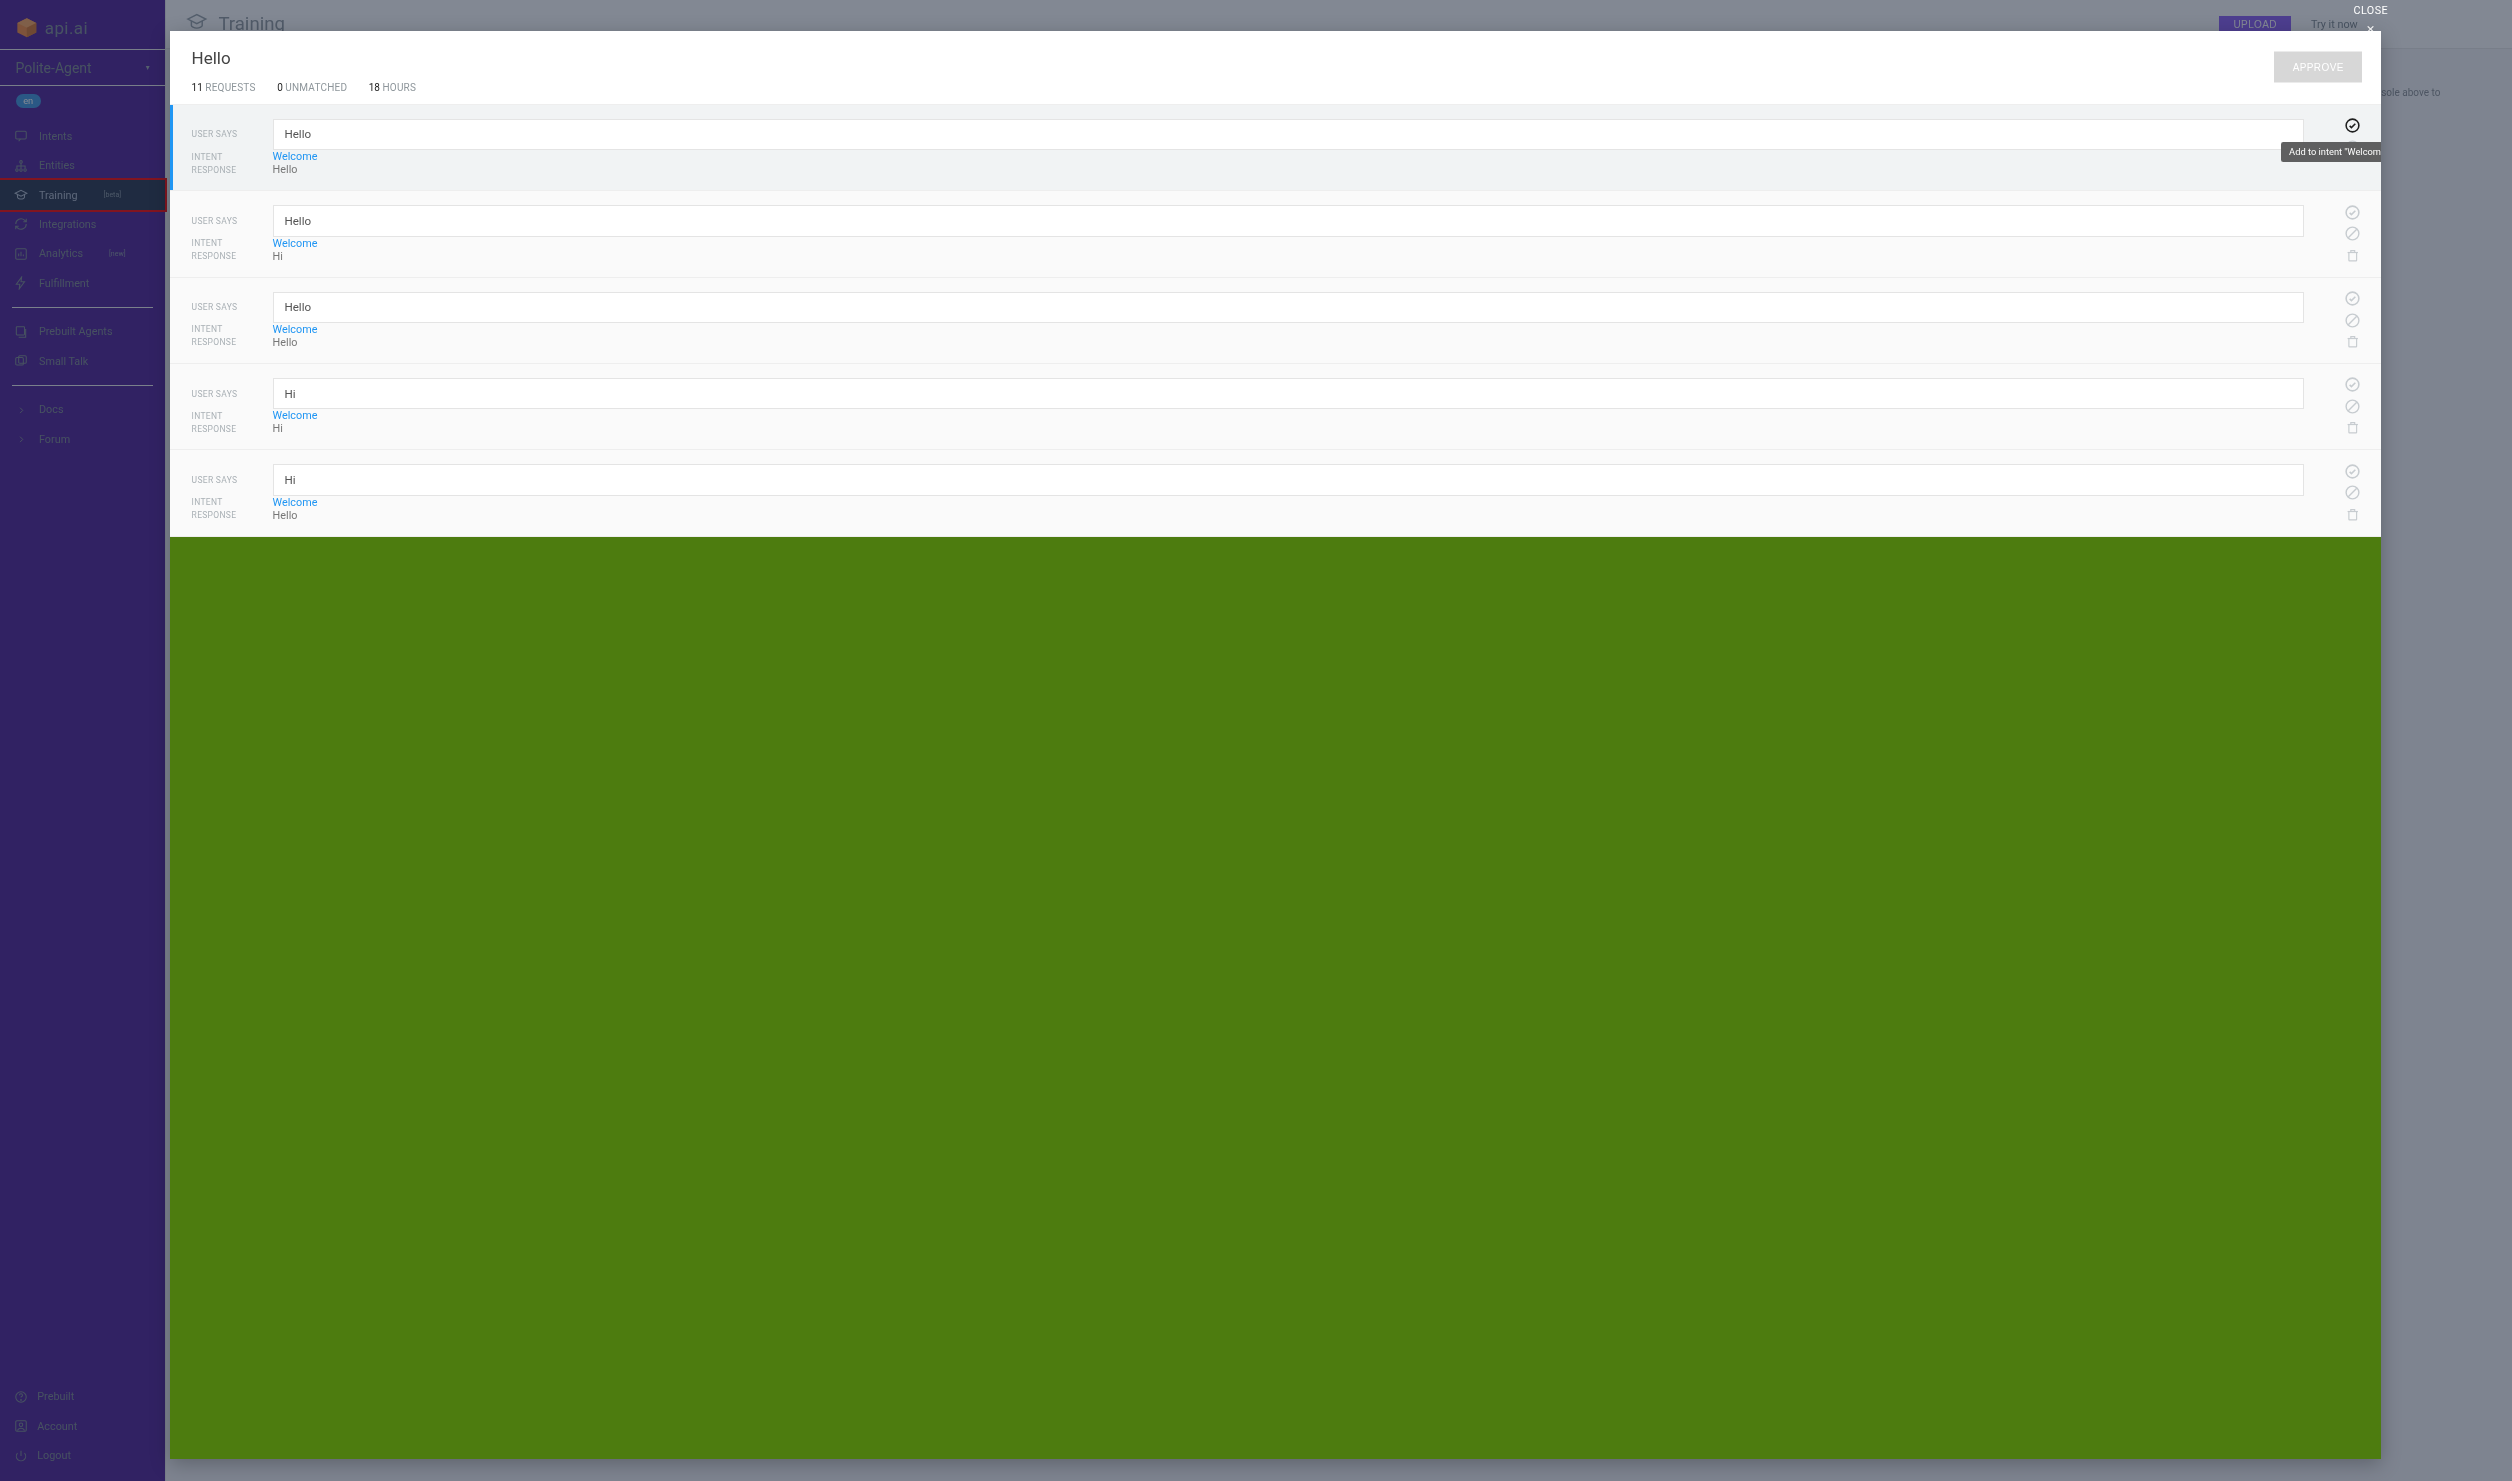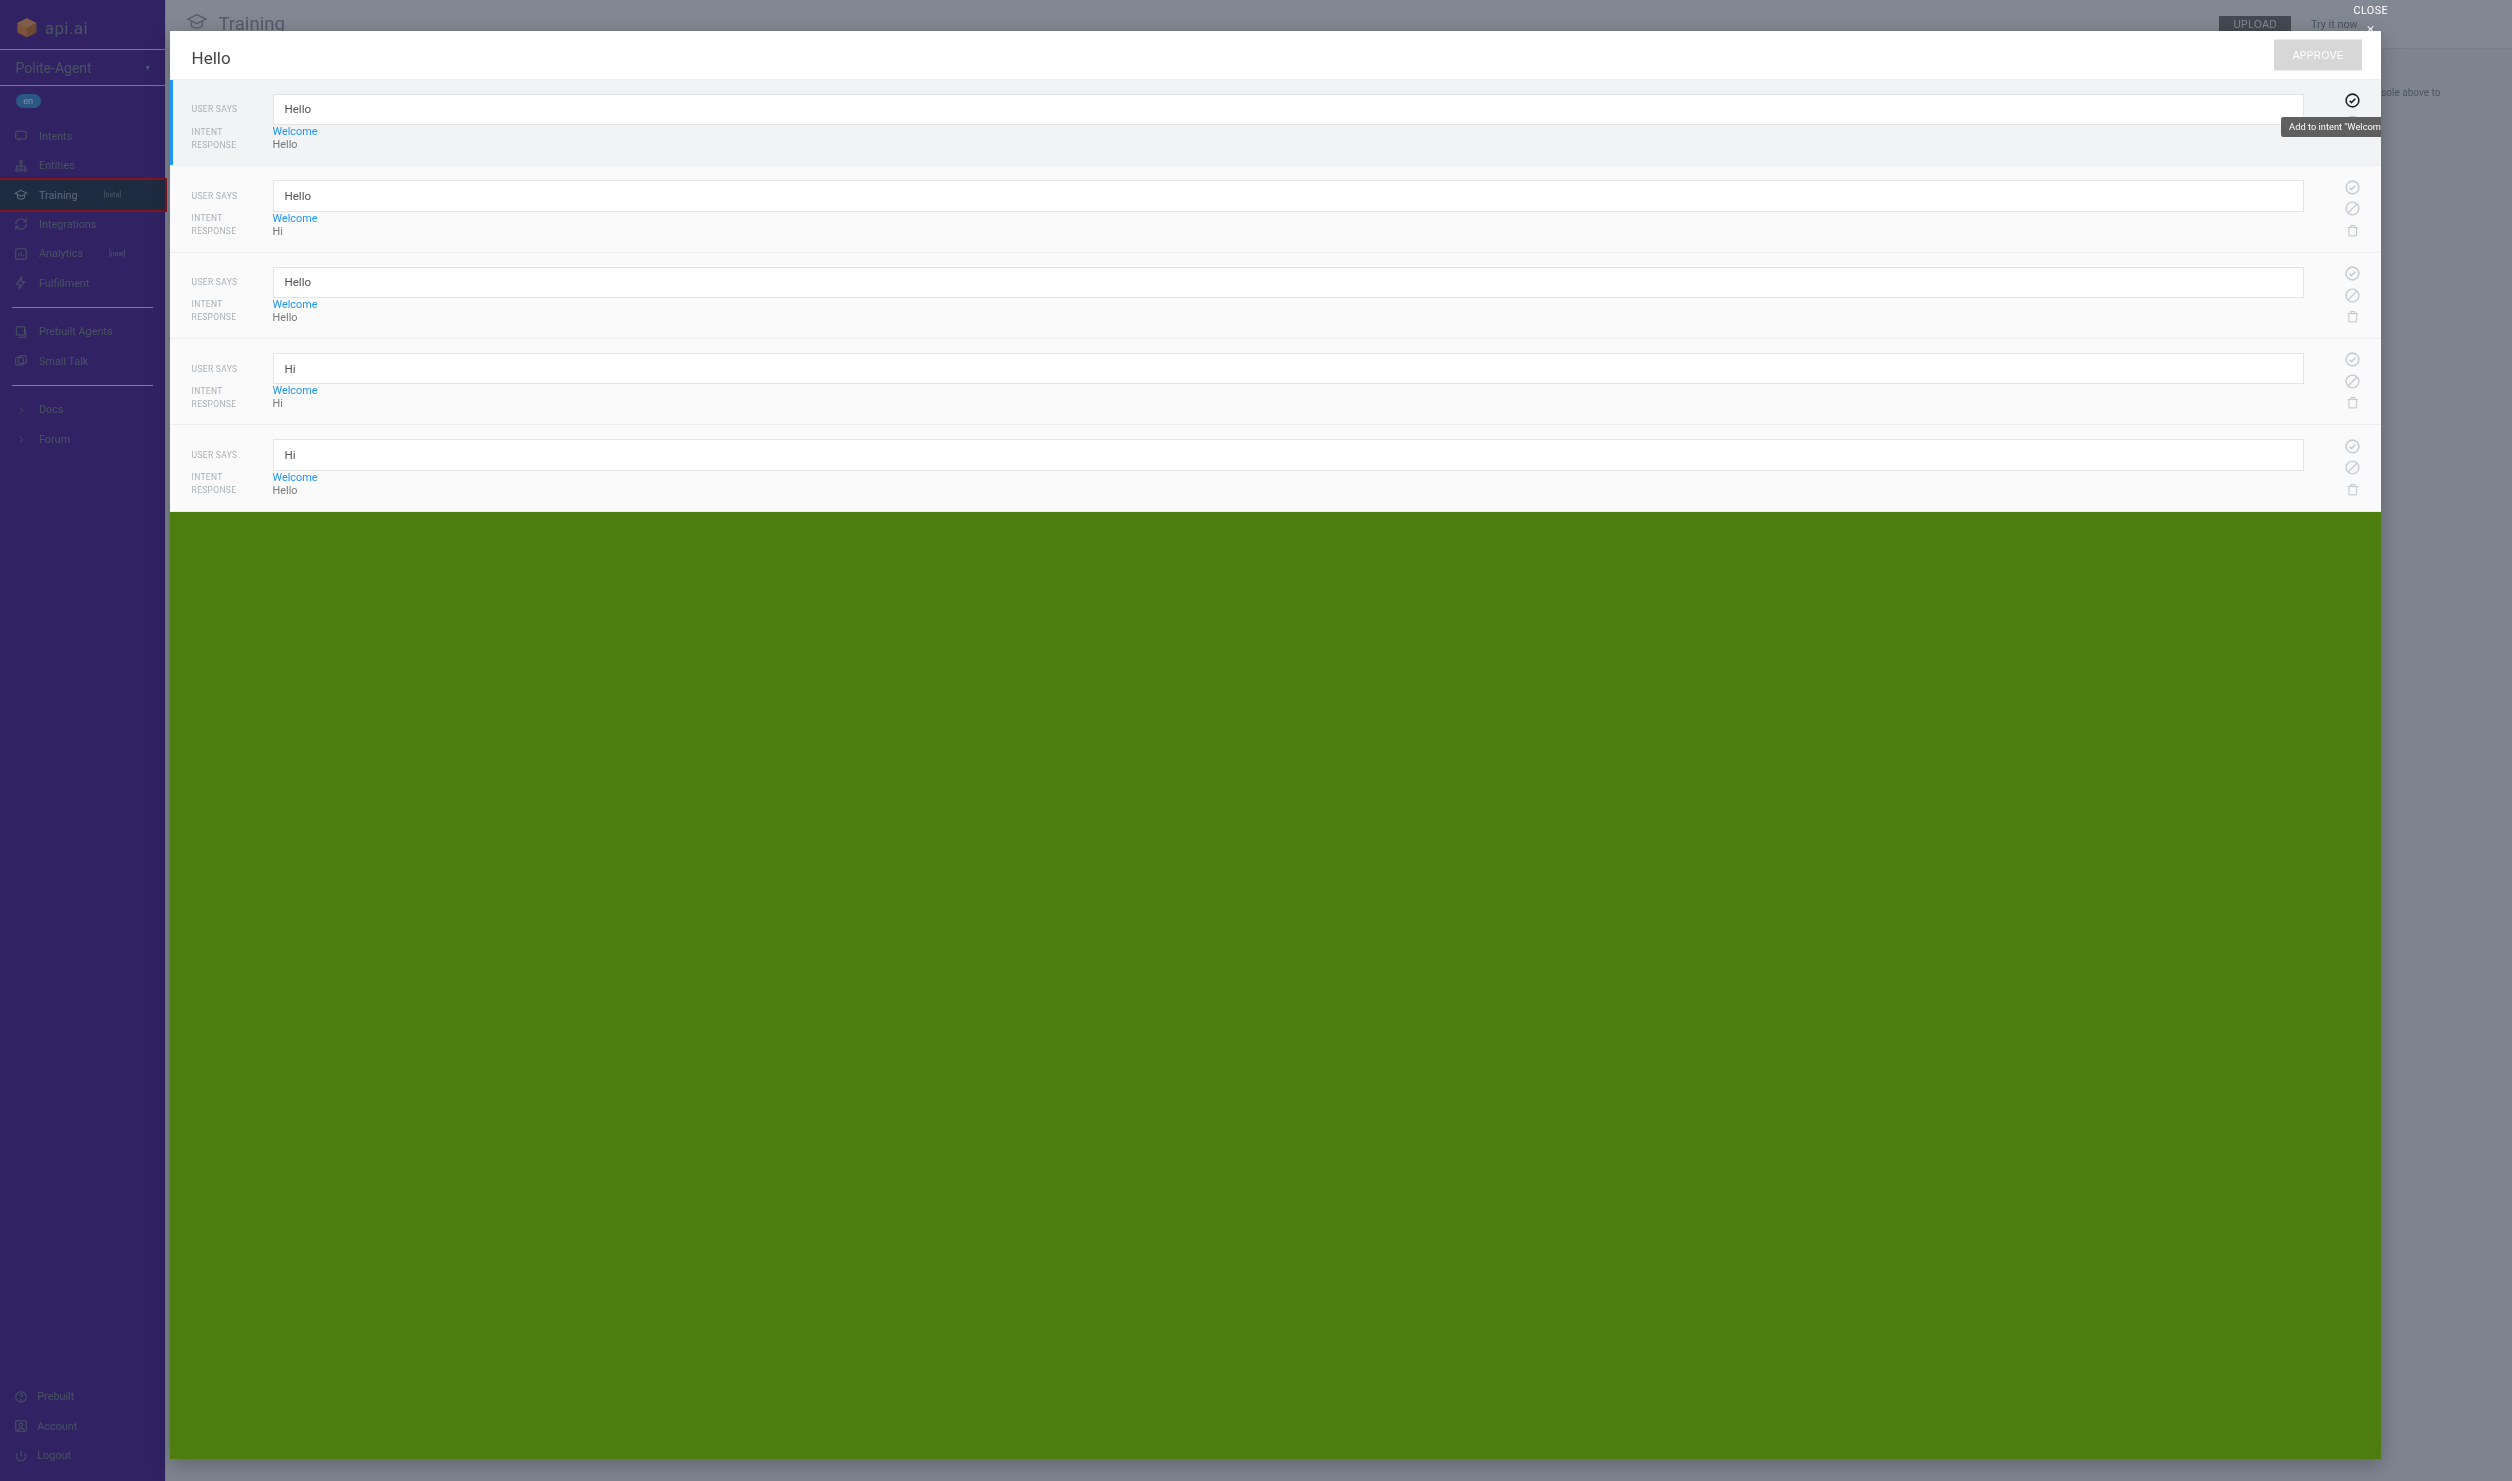--- a/index.html
+++ b/index.html
@@ -25,21 +25,21 @@
   .nav-divider { height: 0.8px; background: #ededed; margin: 6.2px 12.4px; }
   .sidebar-spacer { flex: 1; }
   .bottom-nav { list-style: none; padding: 3.1px 0 10.8px; }
   .bottom-nav li { display: flex; align-items: center; gap: 9.3px; padding: 7.7px 14px; color: #7c888f; cursor: pointer; }
 
   .main { flex: 1; position: relative; display: flex; flex-direction: column; }
   .topbar { height: 49px; border-bottom: 0.8px solid #e9e9e9; display: flex; align-items: center; padding: 0 20px; background: #fff; }
   .page-title-wrap { display: flex; align-items: center; gap: 10.8px; color: #939ca2; font-size: 18.6px; }
   .page-title-wrap svg { color: #9aa4aa; }
   .topbar-spacer { flex: 1; }
-  .upload-btn { background: #737373; color: #fff; border: none; padding: 3px 14px; font-size: 10px; letter-spacing: 0.4px; cursor: pointer; }
+  .upload-btn { background: #8b5cf6; color: #fff; border: none; padding: 3px 14px; font-size: 10px; letter-spacing: 0.4px; cursor: pointer; }
   .topbar-right { width: 201px; padding-left: 20px; color: #7c888f; font-size: 10.8px; }
   .hint-area { position: absolute; right: 23px; top: 85px; width: 170px; color: #8a8f95; font-size: 10px; line-height: 1.5; }
 
   
   .overlay { position: absolute; inset: 0; background: rgba(27,38,59,.55); }
   .close-x { position: absolute; top: 4px; right: 124px; color: #fff; font-size: 10.8px; letter-spacing: 0.4px; display: flex; align-items: center; gap: 6.2px; cursor: pointer; flex-direction: column; }
   .modal { position: absolute; top: 31px; left: 170px; right: 131px; bottom: 21.6px; background: #4d7c0f; box-shadow: 0 4.6px 18.6px rgba(0,0,0,.25); display: flex; flex-direction: column; overflow: hidden; justify-content: center; }
   .modal-header { background: #fff; padding: 17px 21.6px 10.8px 21.6px; border-bottom: 0.8px solid #eee; position: relative; }
   .modal-title { font-size: 17px; color: #444; font-weight: 400; }
   .modal-stats { display: flex; gap: 21.6px; margin-top: 14px; color: #333; font-size: 10px; }
@@ -252,20 +252,25 @@
 
 <div class="overlay">
   <div class="close-x">
     <span>CLOSE</span>
     <span>✕</span>
   </div>
 
   <div class="modal">
     <div class="modal-header">
       <div class="modal-title">Hello</div>
+      <div class="modal-stats">
+        <span><span class="num">11</span> <span class="lbl">REQUESTS</span></span>
+        <span><span class="num">0</span> <span class="lbl">UNMATCHED</span></span>
+        <span><span class="num">18</span> <span class="lbl">HOURS</span></span>
+      </div>
       <button class="approve-btn" disabled="">APPROVE</button>
     </div>
 
     <div class="modal-body" id="modal-body">
         <div class="entry active">
           <div class="entry-left">
             <div class="row">
               <div class="row-label">USER SAYS</div>
               <div class="user-says-box">Hello</div>
             </div>

